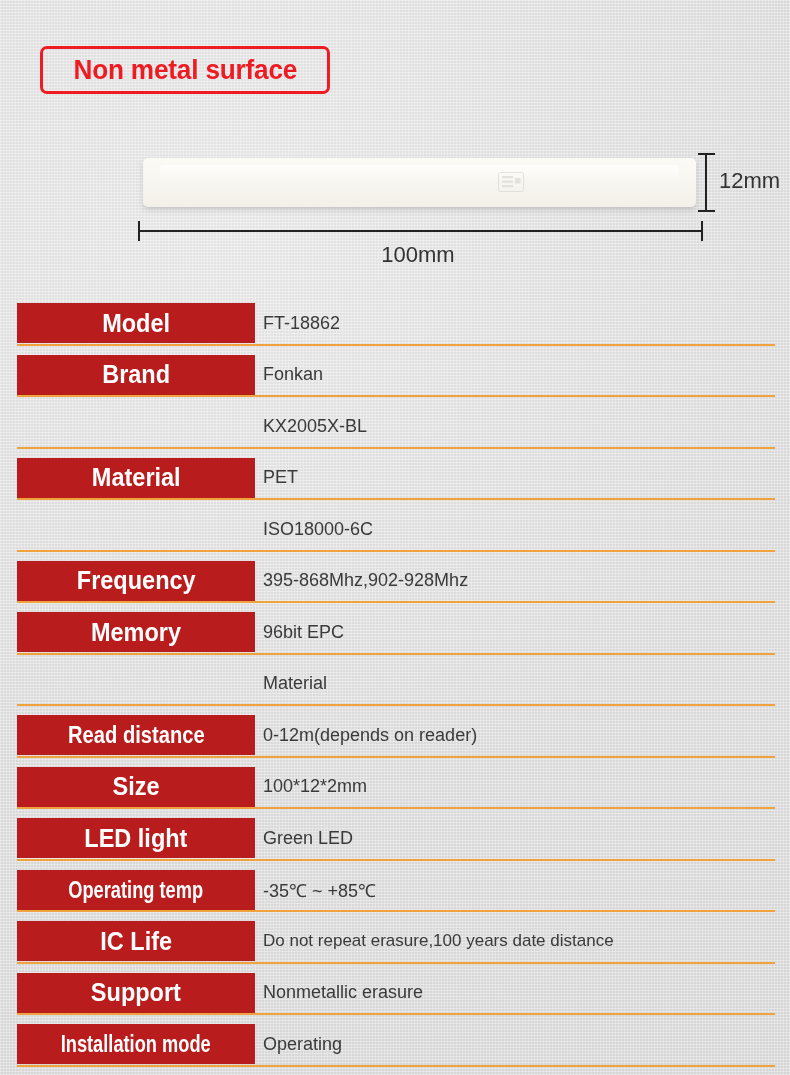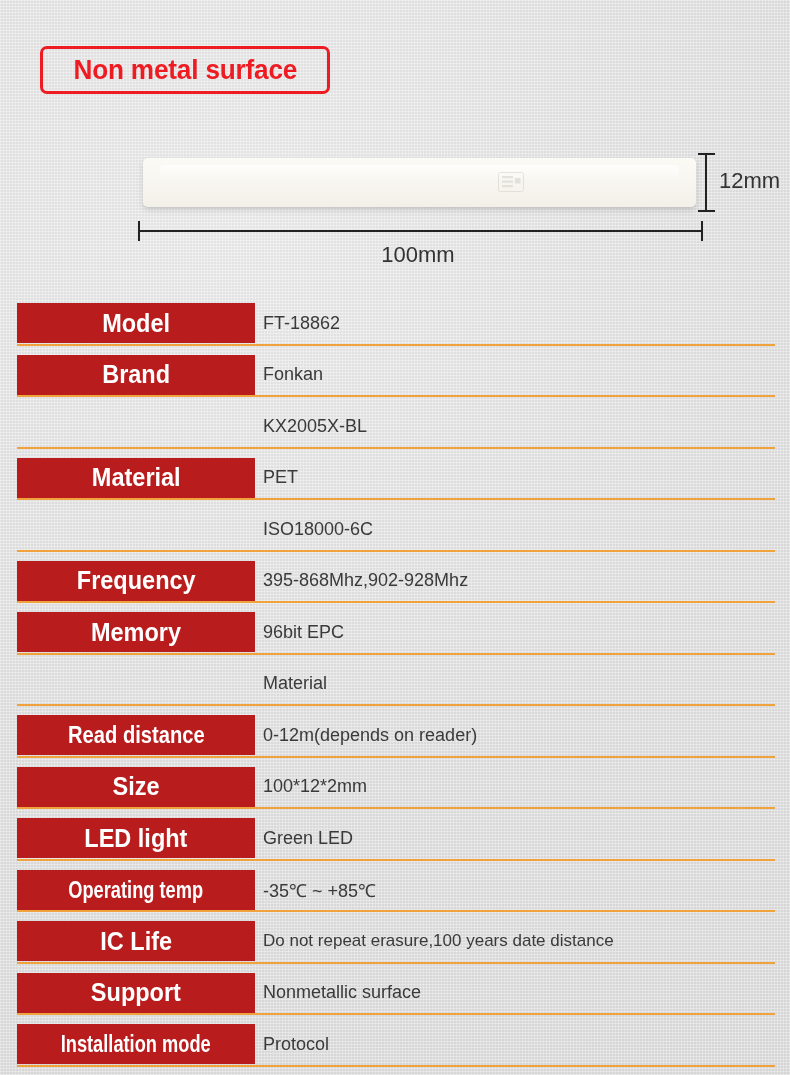--- a/index.html
+++ b/index.html
@@ -340,26 +340,26 @@
         <span class="spec-key-text">IC Life</span>
       </div>
       <div class="spec-val">Do not repeat erasure,100 years date distance</div>
       <div class="spec-underline"></div>
     </div>
 
     <div class="spec-row">
       <div class="spec-key">
         <span class="spec-key-text">Support</span>
       </div>
-      <div class="spec-val">Nonmetallic surface</div>
+      <div class="spec-val">Nonmetallic erasure</div>
       <div class="spec-underline"></div>
     </div>
 
     <div class="spec-row tighter">
       <div class="spec-key">
         <span class="spec-key-text">Installation mode</span>
       </div>
-      <div class="spec-val">Protocol</div>
+      <div class="spec-val">Operating</div>
       <div class="spec-underline"></div>
     </div>
 
   </div>
 </div>
 
 </body></html>

